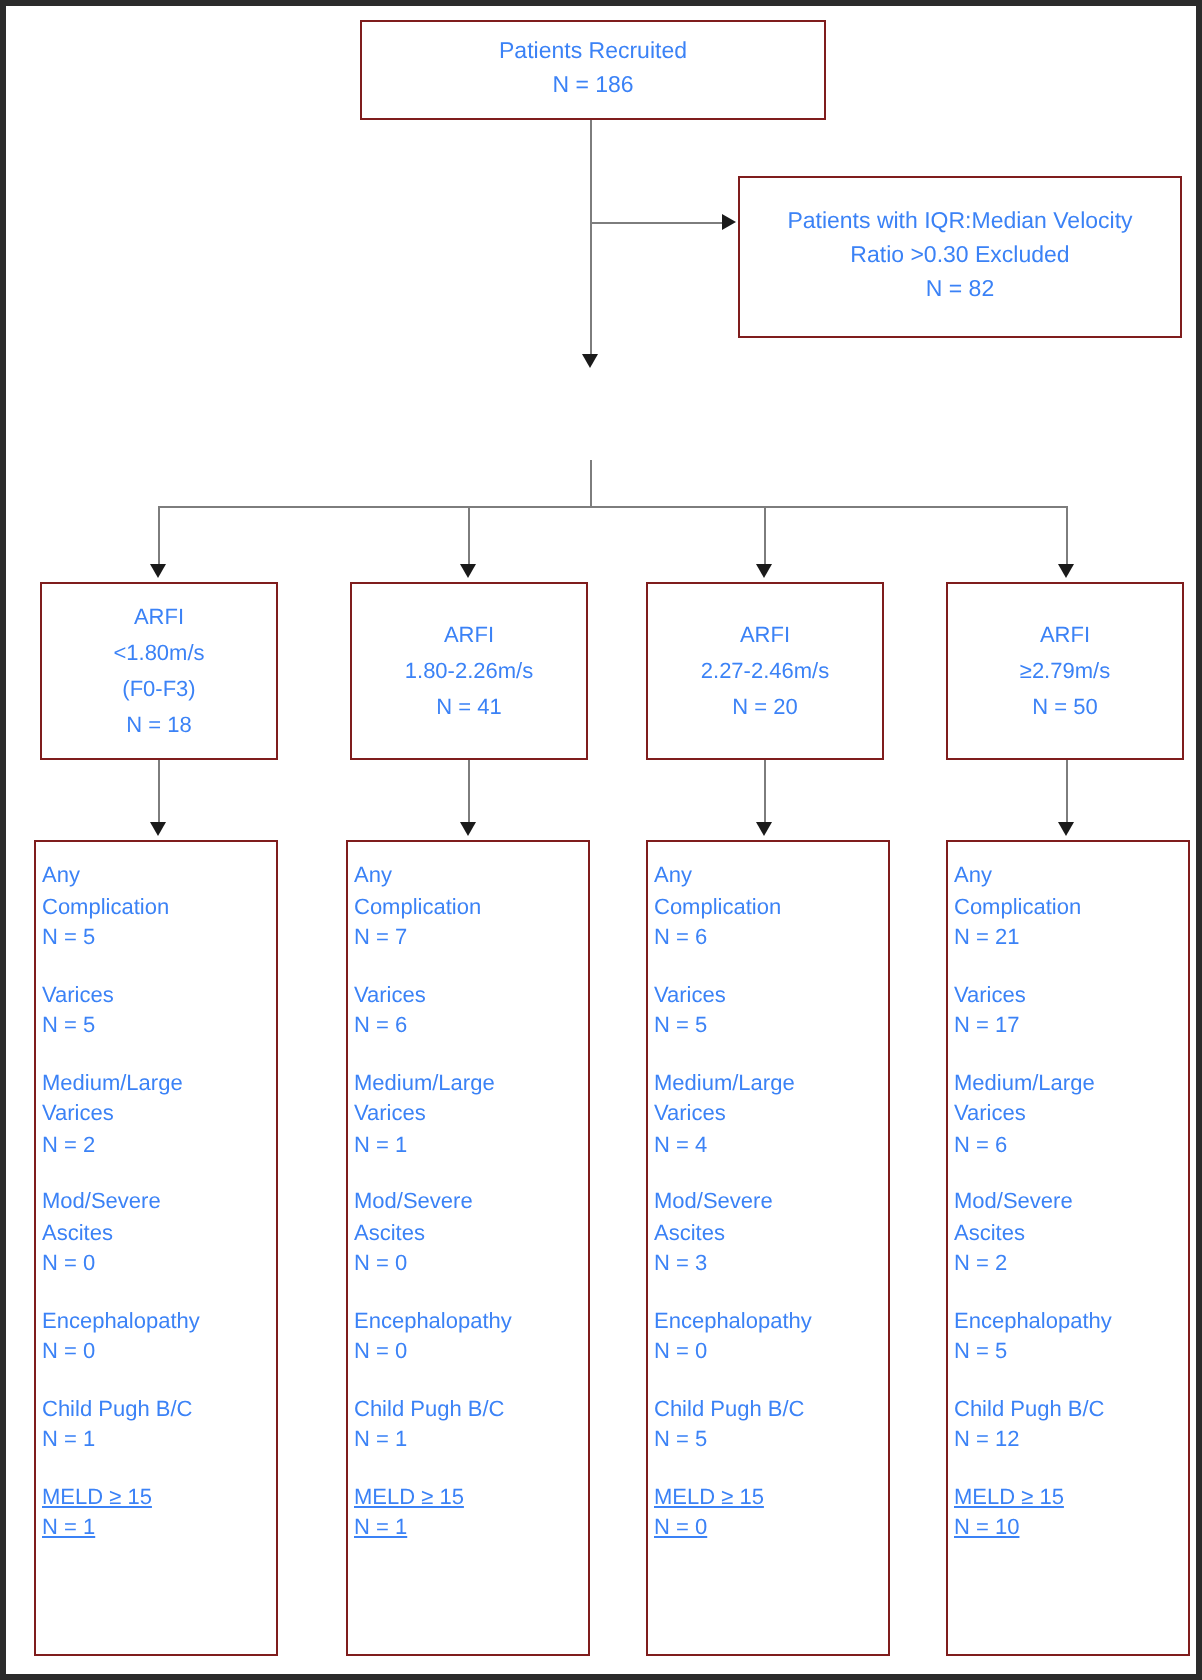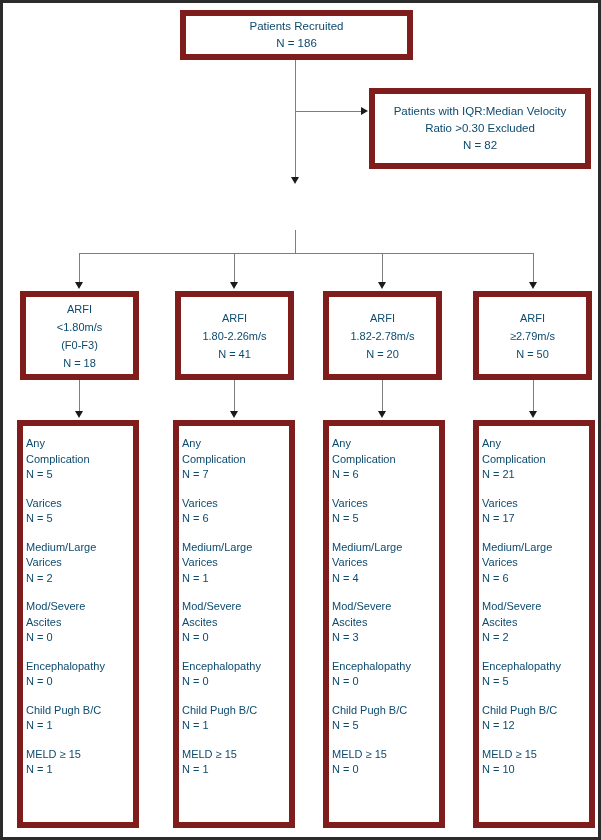--- a/index.html
+++ b/index.html
@@ -15,23 +15,23 @@
     width: 601px;
     height: 840px;
     background: #ffffff;
     box-sizing: border-box;
     border: 3px solid #2b2b2b;
     overflow: hidden;
   }
   .box {
     position: absolute;
     box-sizing: border-box;
-    border: 6px solid #7f1d1d;
+    border: 1px solid #7f1d1d;
     background: #ffffff;
-    color: #0c4a6e;
+    color: #3b82f6;
   }
   .box.center {
     display: flex;
     flex-direction: column;
     align-items: center;
     justify-content: center;
     text-align: center;
   }
   .box.leftal {
     text-align: left;
@@ -73,20 +73,21 @@
     line-height: 18px;
   }
   .outcome {
     padding: 10px 0 0 3px;
   }
   .outcome .grp {
     margin-bottom: 13px;
   }
   .outcome .grp:last-child {
     margin-bottom: 0;
+    text-decoration: underline;
   }
   .outcome .t {
     font-size: 11px;
     line-height: 15.5px;
   }
 </style>
 </head>
 <body>
 
 <div id="canvas">
@@ -132,21 +133,21 @@
   </div>
 
   <div class="box center arfi-box" style="left:172px; top:288px; width:119px; height:89px;">
     <span class="t">ARFI</span>
     <span class="t">1.80-2.26m/s</span>
     <span class="t">N = 41</span>
   </div>
 
   <div class="box center arfi-box" style="left:320px; top:288px; width:119px; height:89px;">
     <span class="t">ARFI</span>
-    <span class="t">1.82-2.78m/s</span>
+    <span class="t">2.27-2.46m/s</span>
     <span class="t">N = 20</span>
   </div>
 
   <div class="box center arfi-box" style="left:470px; top:288px; width:119px; height:89px;">
     <span class="t">ARFI</span>
     <span class="t">≥2.79m/s</span>
     <span class="t">N = 50</span>
   </div>
 
   <div class="line vline" style="left:76px; top:377px; height:33px;"></div>

